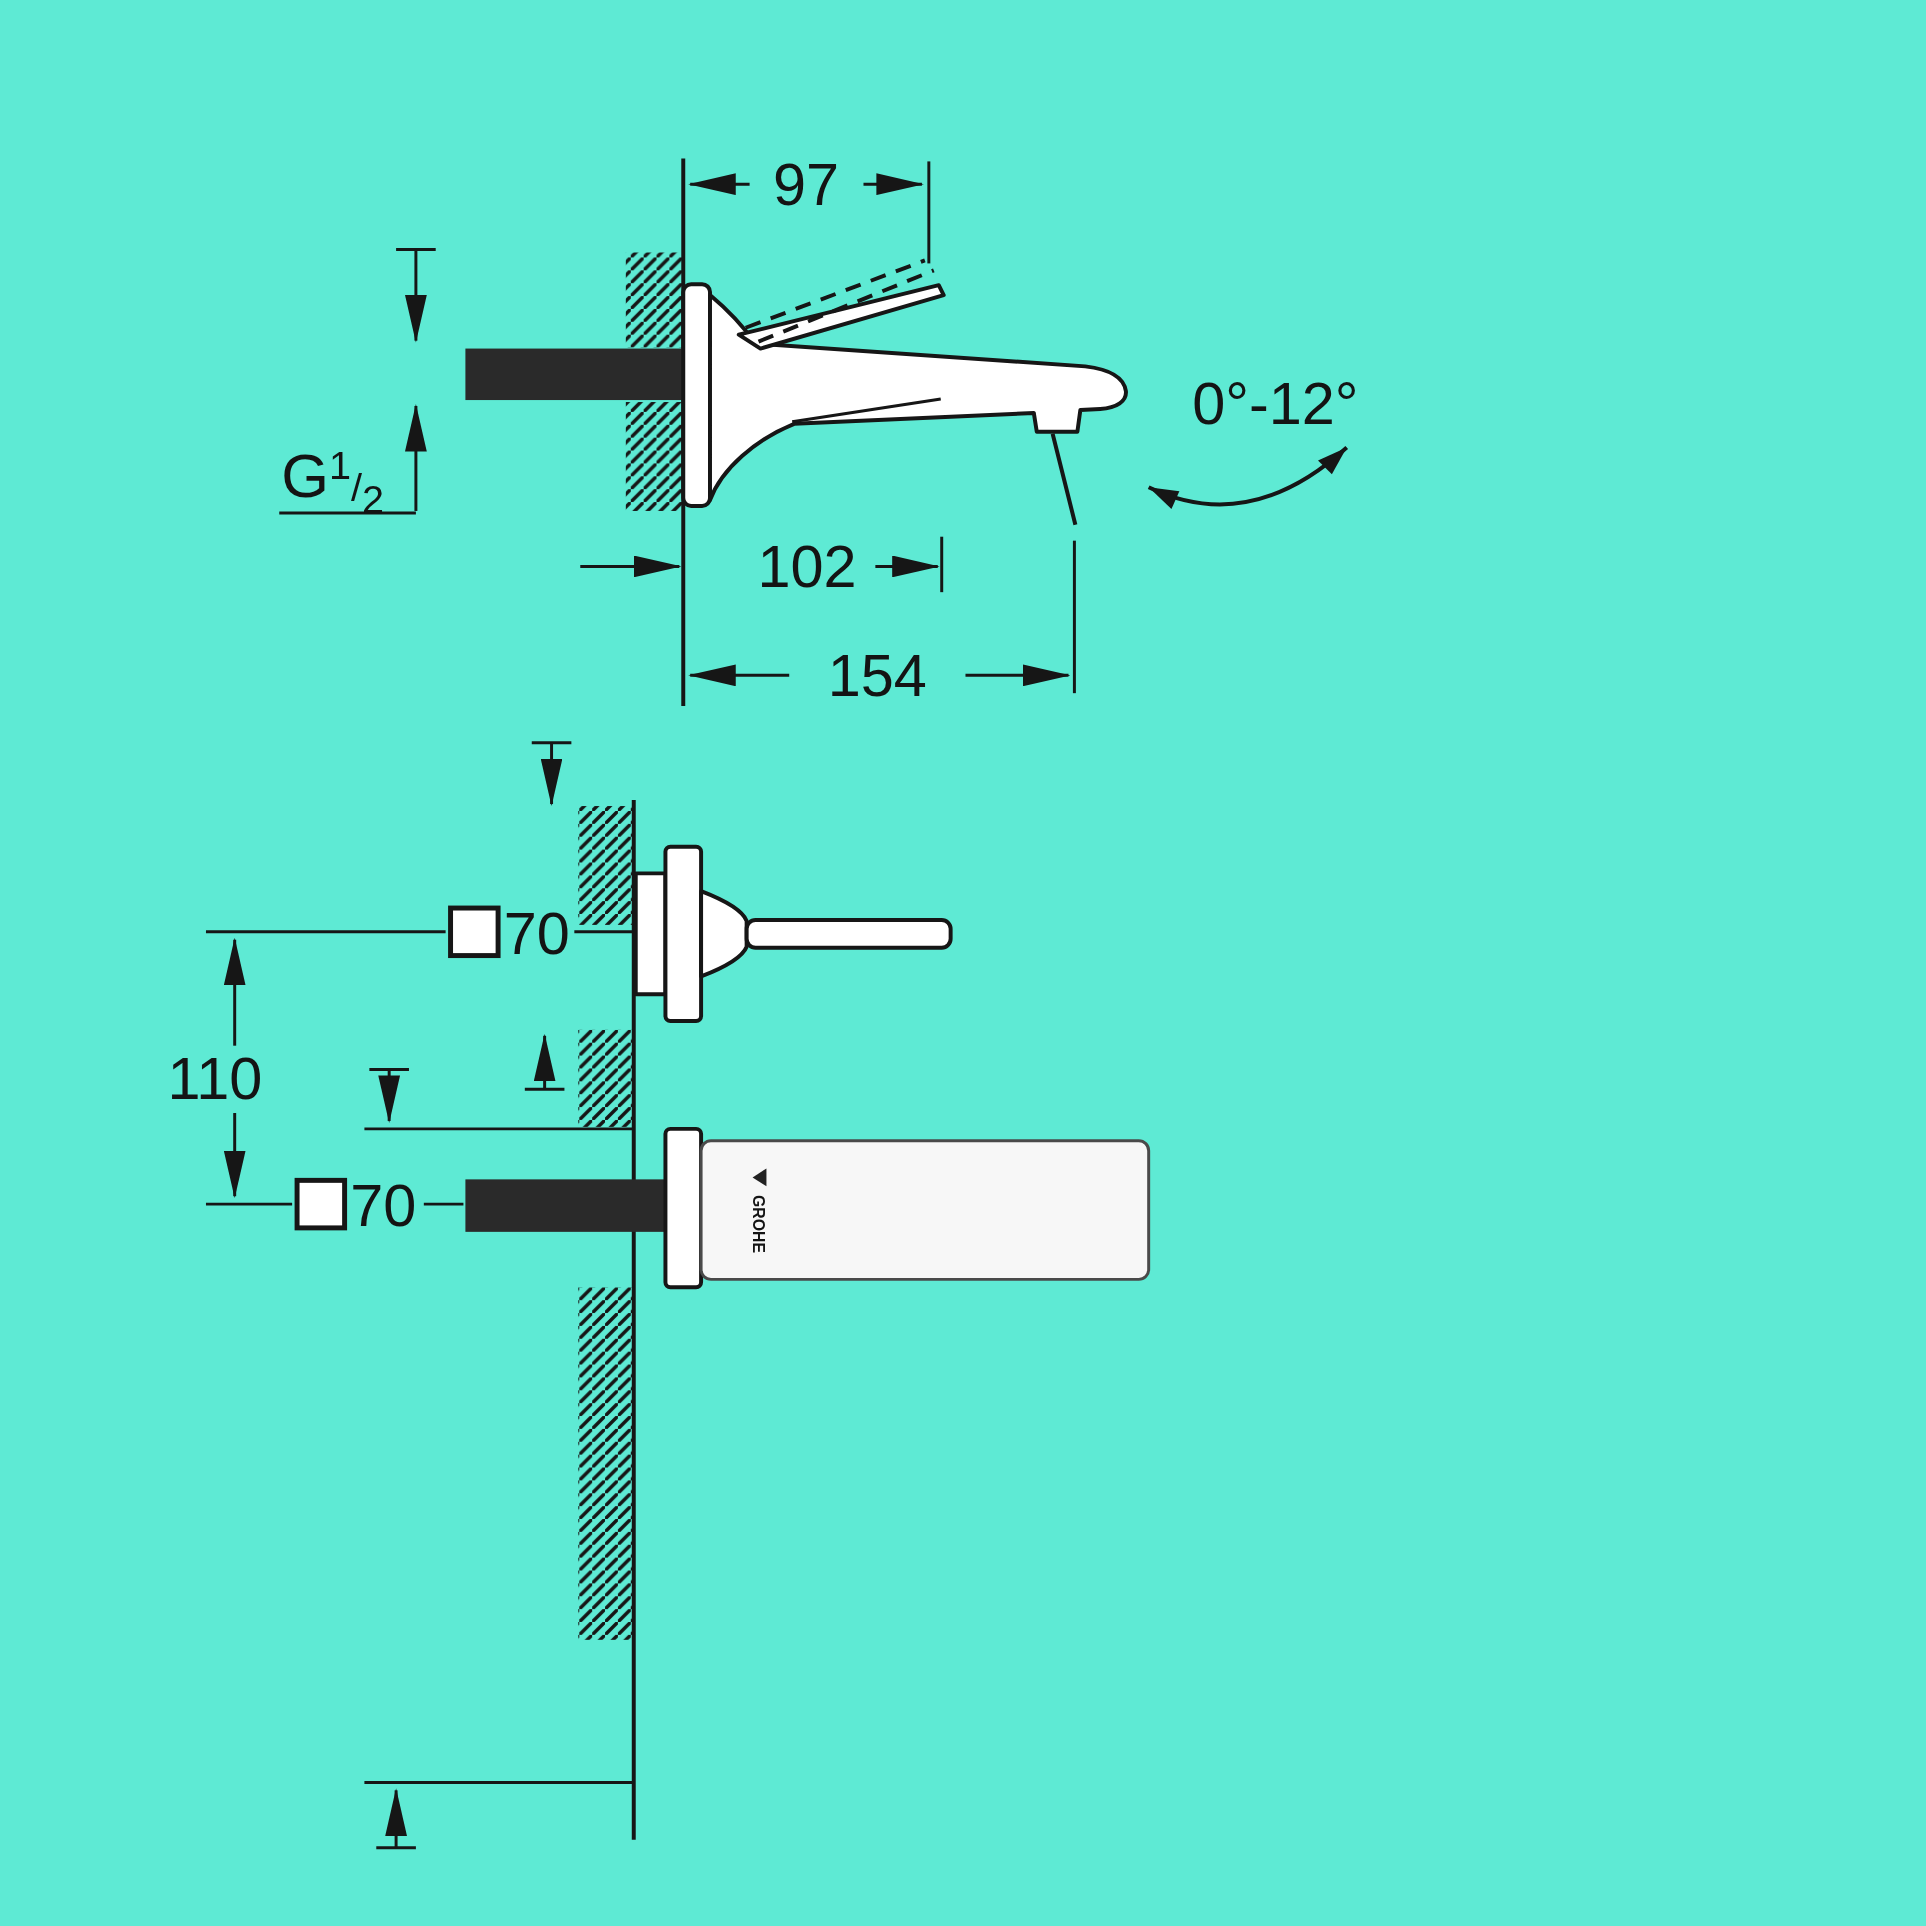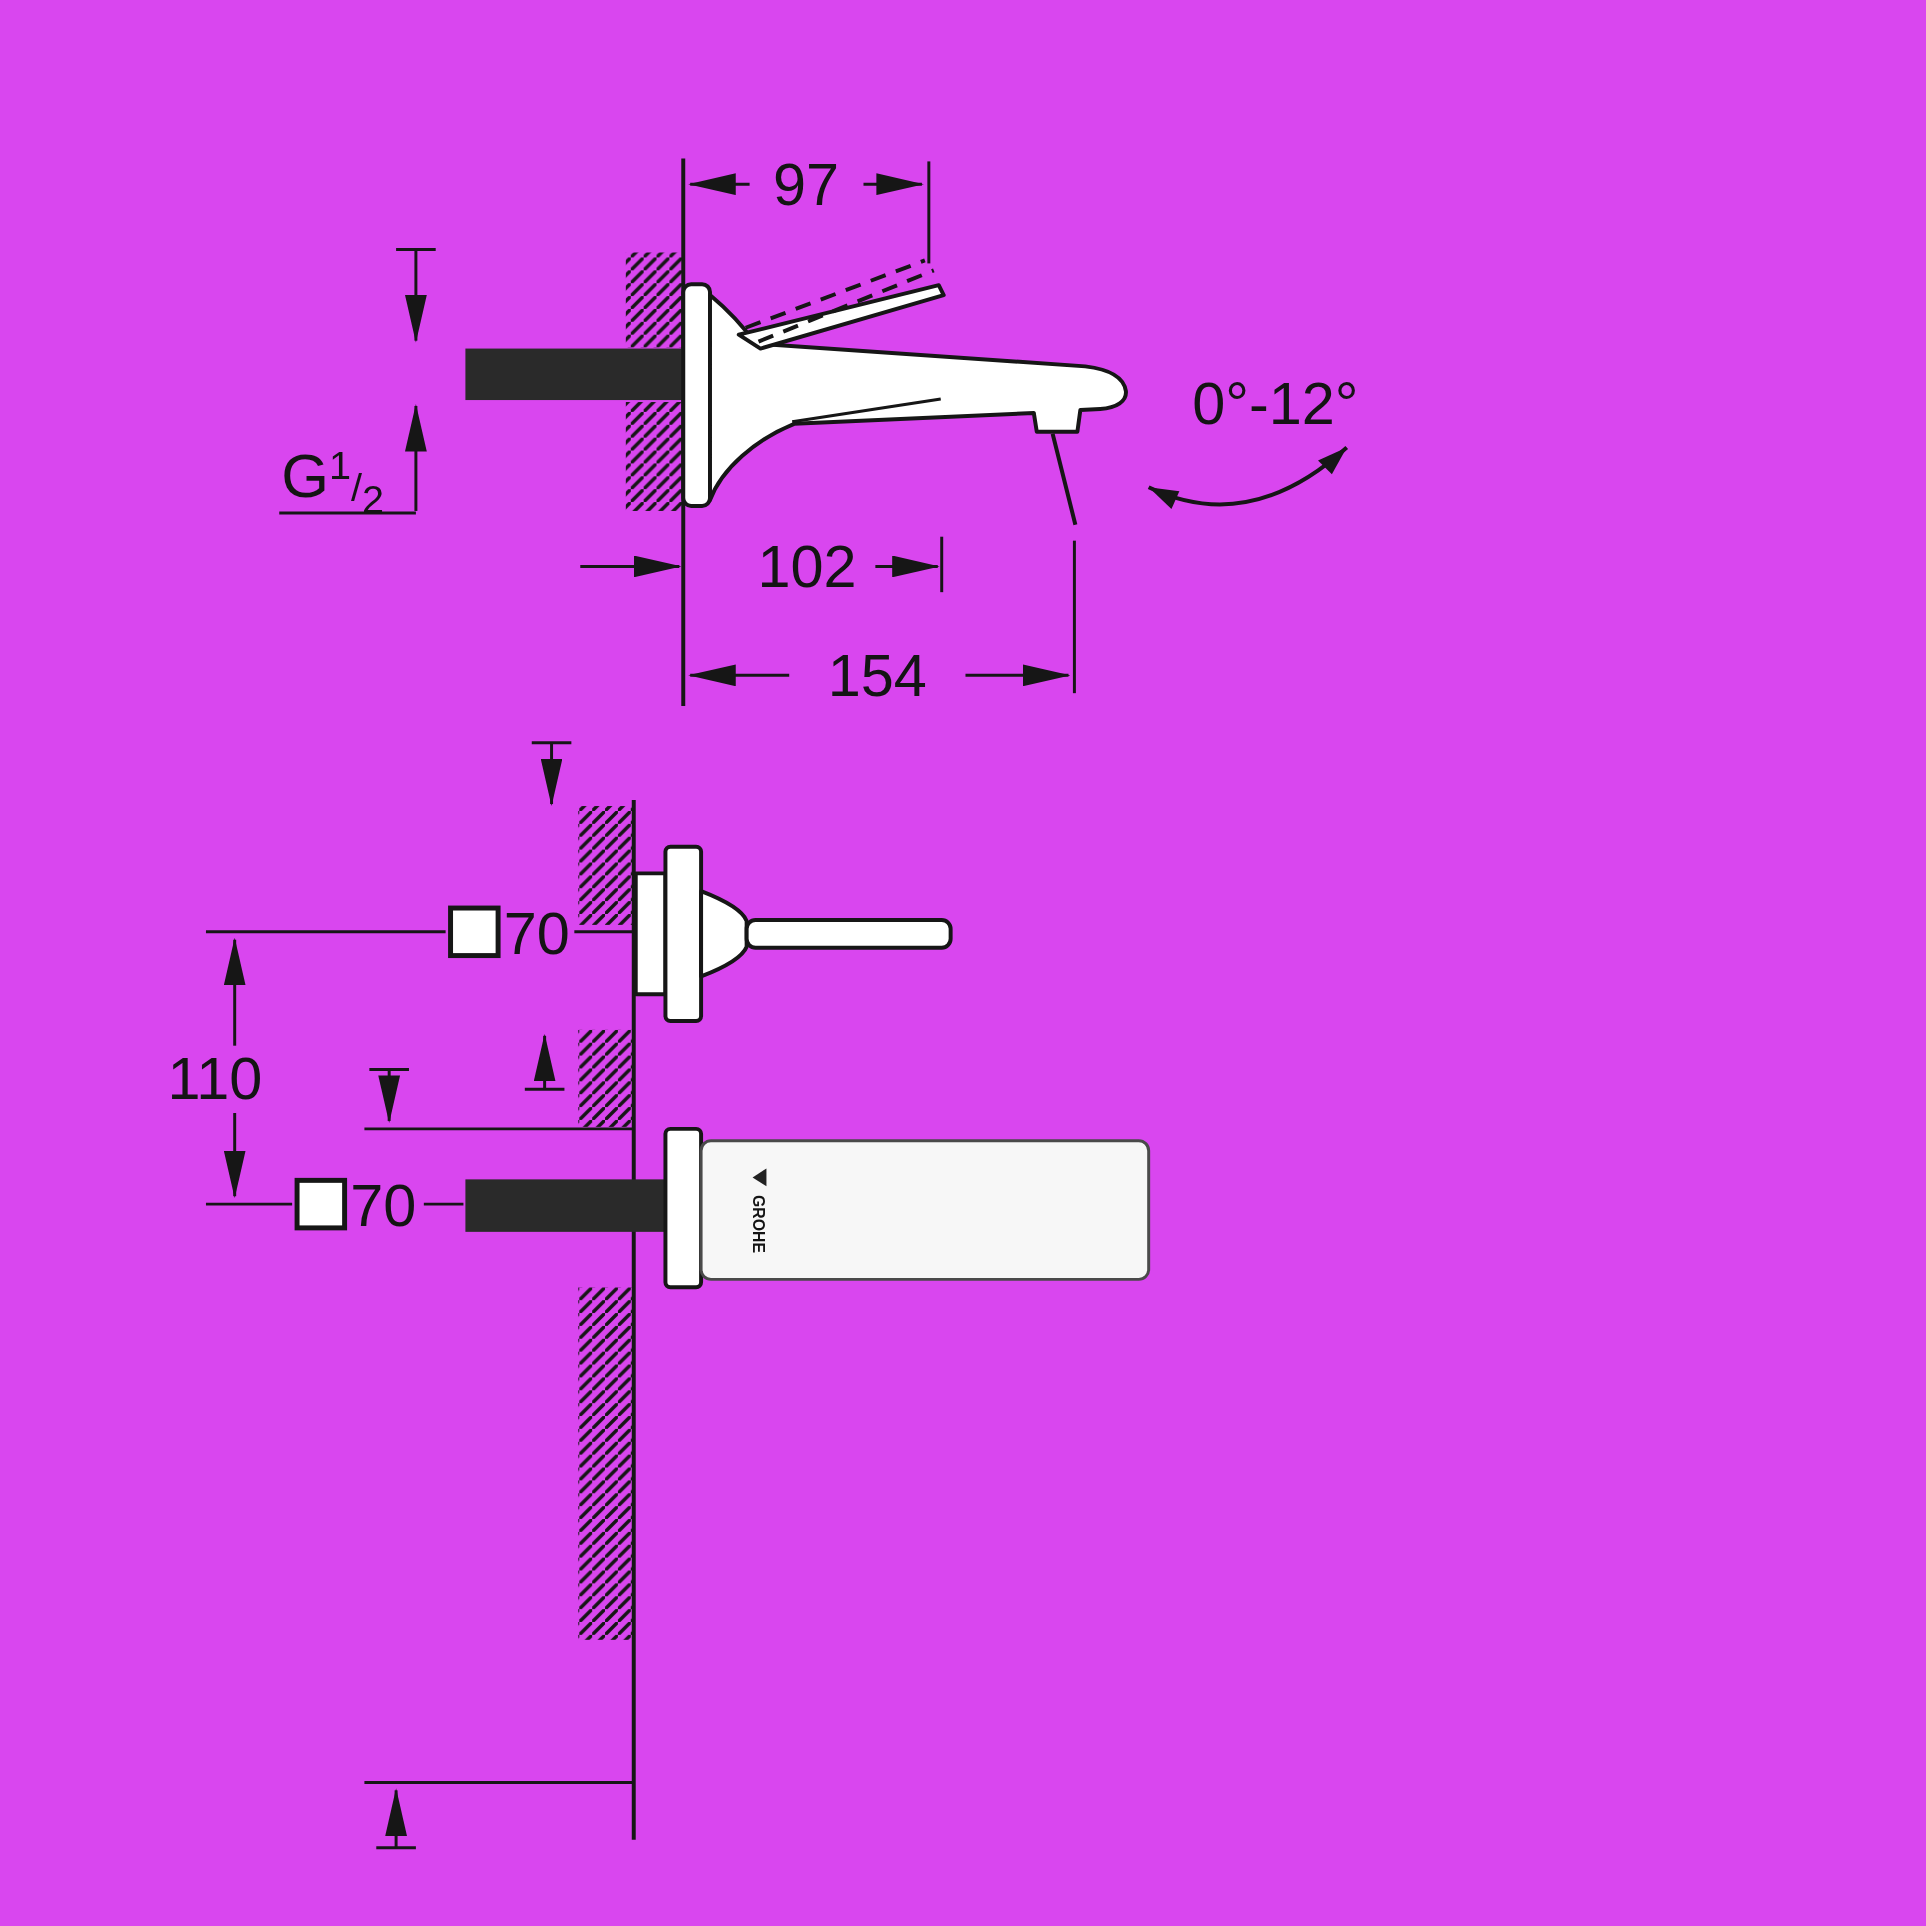--- a/index.html
+++ b/index.html
@@ -1,16 +1,16 @@
 <!DOCTYPE html>
 <html><head>
 <meta charset="utf-8">
 <style>
   html,body{margin:0;padding:0;background:#ffffff;}
-  .stage{width:1927px;height:1927px;background:#d946ef;position:relative;overflow:hidden;text-decoration:underline;}
+  .stage{width:1927px;height:1927px;background:#5eead4;position:relative;overflow:hidden;text-decoration:underline;}
   svg{display:block;}
   .dim-text{font-family:"Liberation Sans","DejaVu Sans",sans-serif;fill:#141414;}
   .outline{fill:#ffffff;stroke:#161616;stroke-width:4;stroke-linejoin:round;}
   .thinline{stroke:#161616;stroke-width:3;fill:none;}
   .objline{stroke:#161616;stroke-width:4;fill:none;}
   .dashline{stroke:#161616;stroke-width:4;fill:none;stroke-dasharray:16 11;}
   .arrowhead{fill:#161616;stroke:none;}
 </style>
 </head>
 <body>

